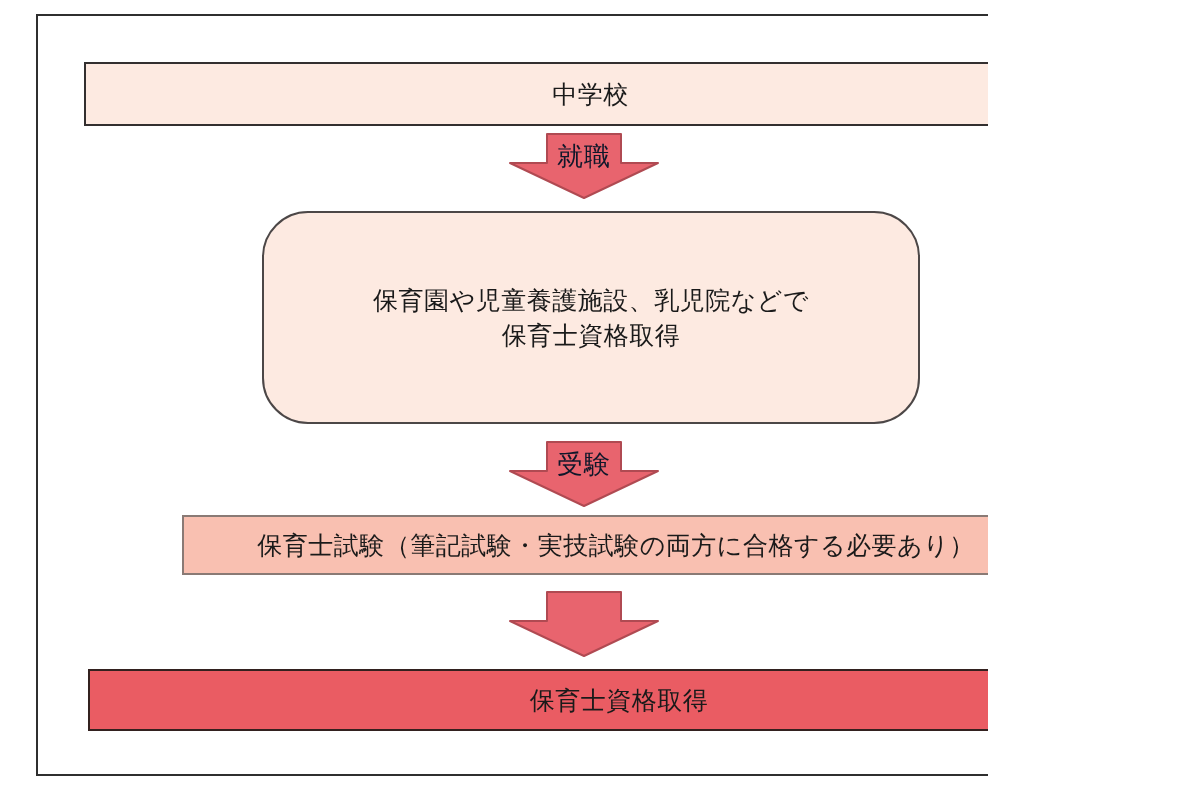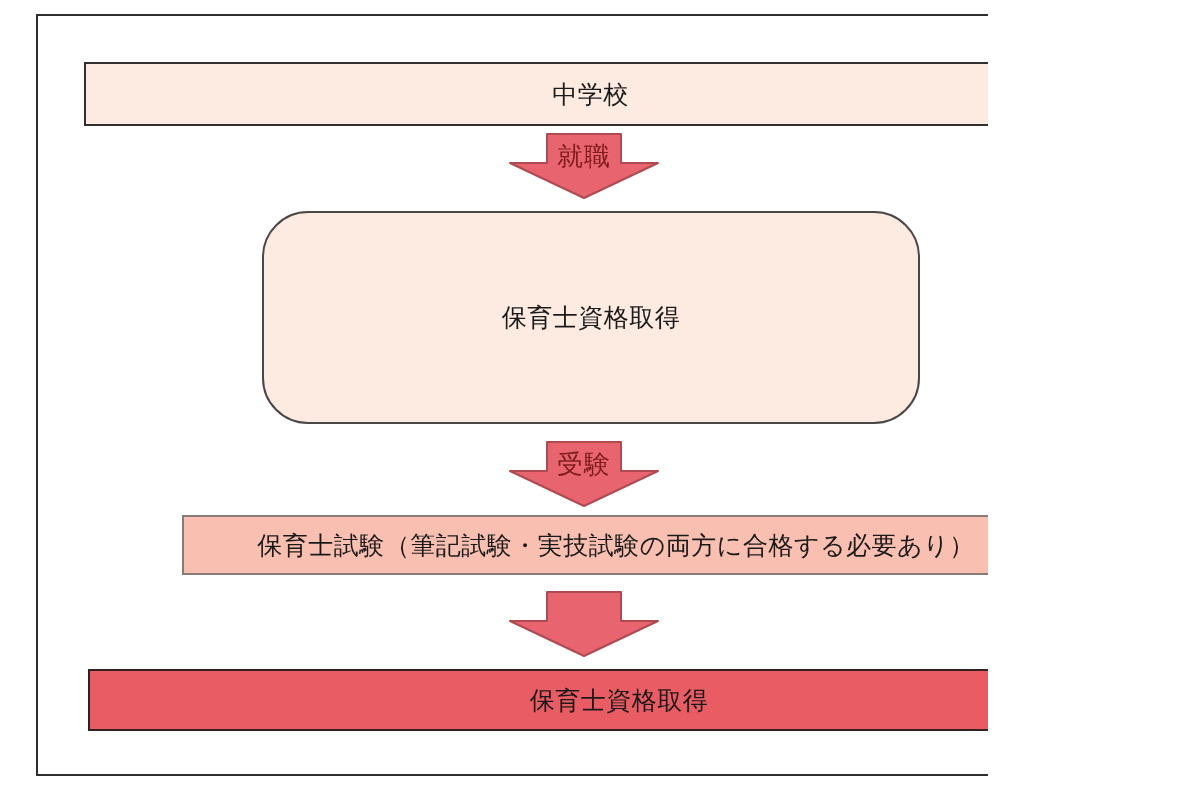--- a/index.html
+++ b/index.html
@@ -74,21 +74,21 @@
     left: 0; top: 0;
     width: 152px; height: 66px;
     display: block;
   }
   .arrow-label {
     position: absolute;
     left: 0; top: 6px;
     width: 100%;
     text-align: center;
     font-size: 26px;
-    color: #7f1d1d;
+    color: #0f172a;
     letter-spacing: 1px;
   }
 </style>
 </head>
 <body>
 
 <div class="canvas">
 
   <div class="outer-frame"></div>
 
@@ -98,20 +98,21 @@
 
   <div class="arrow arrow-1">
     <svg viewBox="0 0 152 66" aria-hidden="true">
       <polygon points="39,1 113,1 113,30 150,30 76,65 2,30 39,30" fill="#e8646e" stroke="#b04a52" stroke-width="2" stroke-linejoin="round"></polygon>
     </svg>
     <span class="arrow-label">就職</span>
   </div>
 
   <div class="node node-experience">
     <div>
+      <div>保育園や児童養護施設、乳児院などで</div>
       <div>保育士資格取得</div>
     </div>
   </div>
 
   <div class="arrow arrow-2">
     <svg viewBox="0 0 152 66" aria-hidden="true">
       <polygon points="39,1 113,1 113,30 150,30 76,65 2,30 39,30" fill="#e8646e" stroke="#b04a52" stroke-width="2" stroke-linejoin="round"></polygon>
     </svg>
     <span class="arrow-label">受験</span>
   </div>

